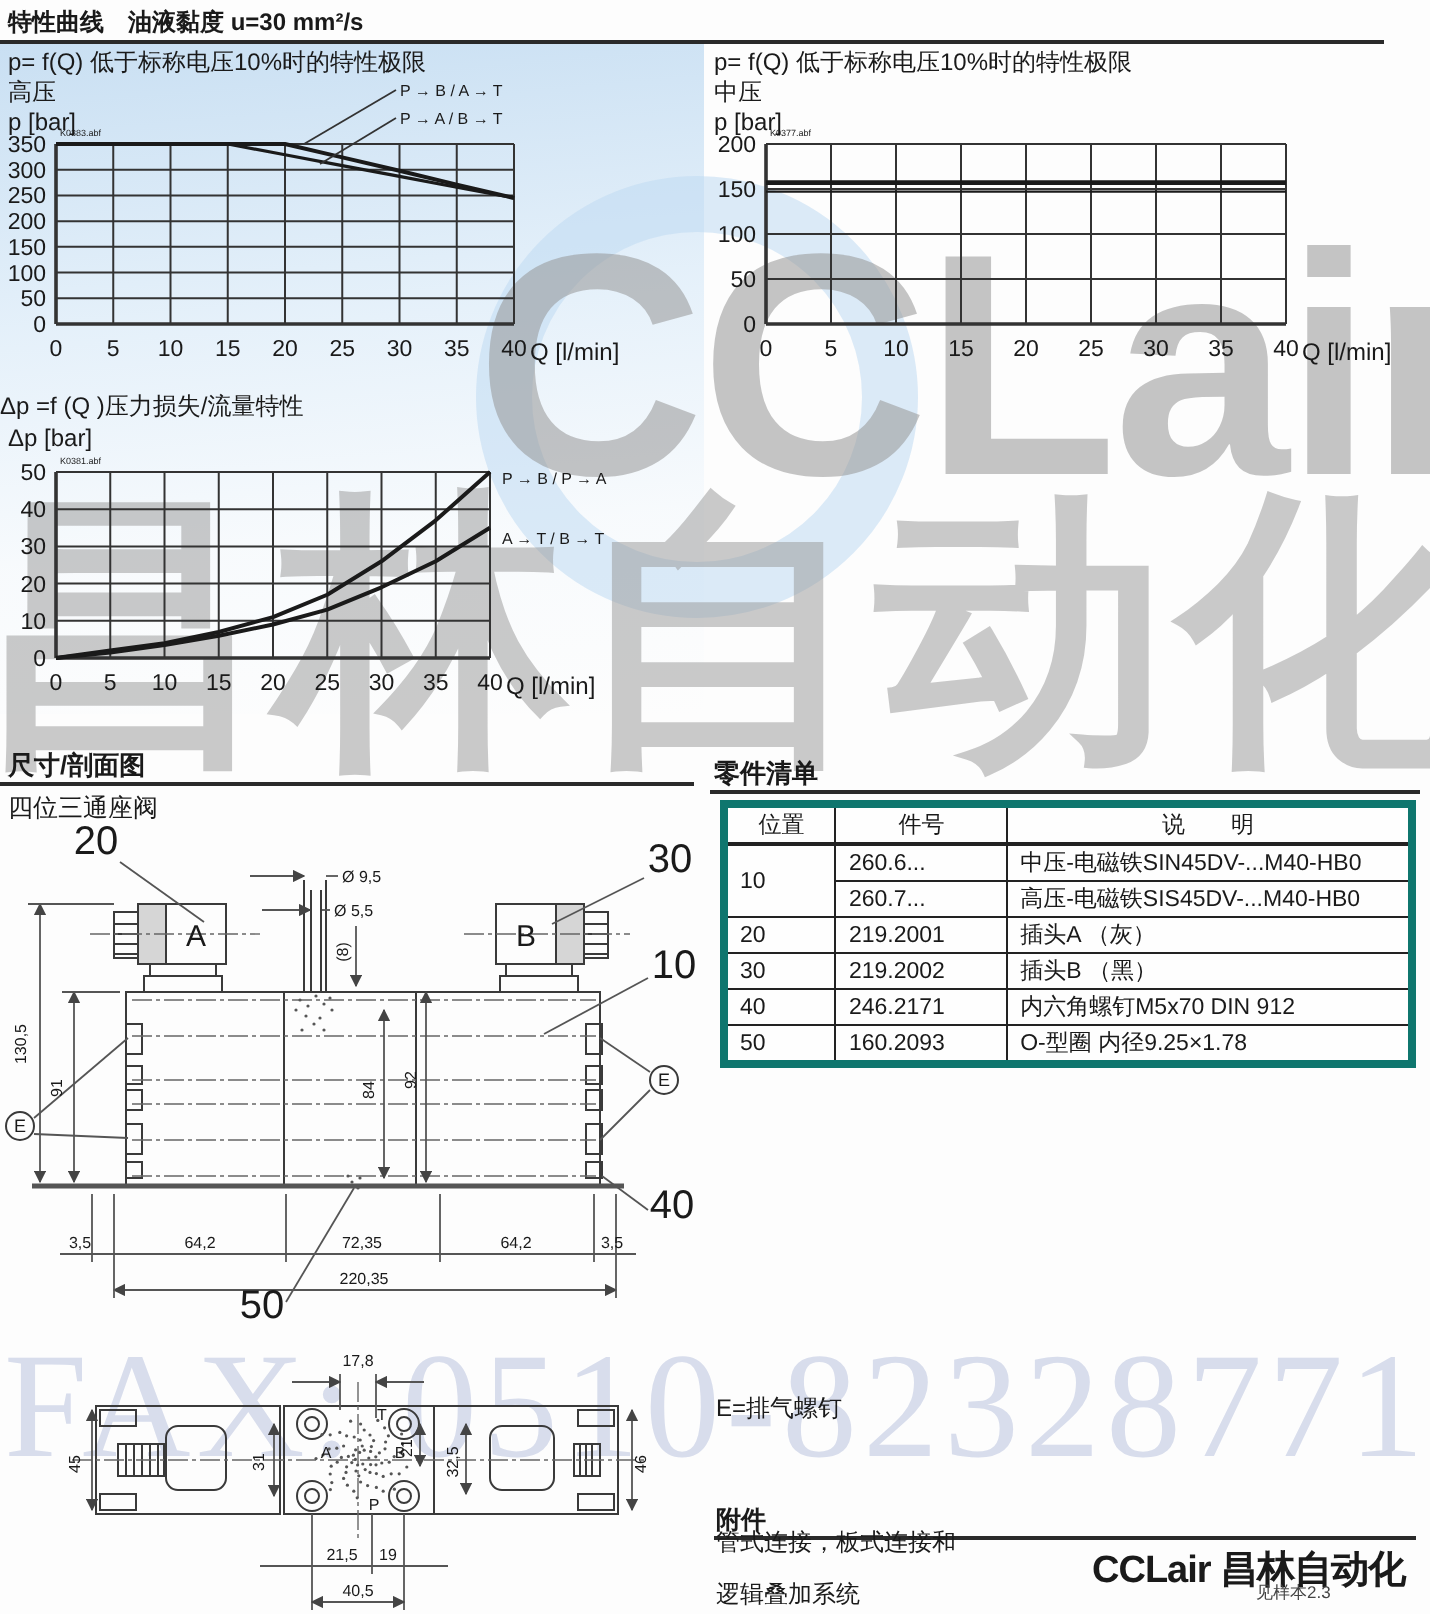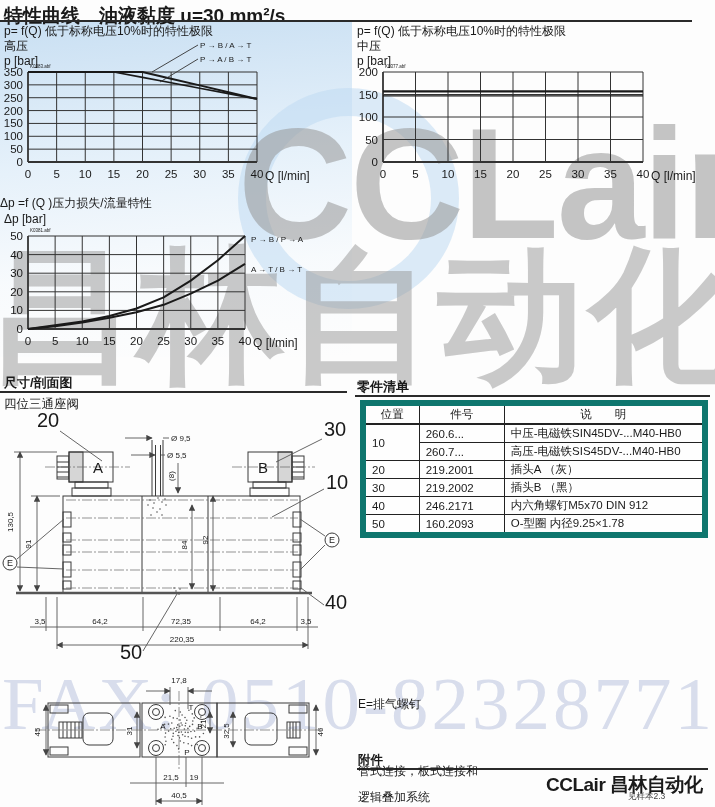--- a/index.html
+++ b/index.html
@@ -6,41 +6,41 @@
   #page{position:relative;width:715px;height:807px;background:#fdfdfd;overflow:hidden;
         font-family:"Liberation Sans","DejaVu Sans",sans-serif;color:#1a1a1a;}
   .abs{position:absolute;}
   .wm{pointer-events:none;white-space:nowrap;}
   .hline{background:#2a2a2a;height:1.5px;}
   .small{font-size:12px;line-height:14px;}
   .bold{font-weight:bold;}
   #partsTable{border-collapse:collapse;font-size:11.5px;width:348px;}
   #partsTable th,#partsTable td{border:1px solid #222;padding:1px 6px;text-align:left;height:15px;}
   #partsTable th{font-weight:normal;text-align:center;border-bottom:2px solid #222;}
-  #partsTable{border:6px solid #0f766e;}
+  #partsTable{border:4px solid #0f766e;}
   svg text{font-family:"Liberation Sans","DejaVu Sans",sans-serif;fill:#1a1a1a;}
   .brand{font-weight:bold;font-size:19px;letter-spacing:-0.5px;}
 </style>
 </head>
 <body>
 
 <div id="page">
 
   <div class="abs wm" style="left:0;top:22px;width:352px;height:335px;z-index:1;
               background:linear-gradient(175deg, rgba(188,216,240,.8) 0%, rgba(205,228,247,.5) 40%, rgba(228,241,252,.22) 72%, rgba(255,255,255,0) 100%);"></div>
   <div class="abs wm" style="left:238px;top:88px;width:165px;height:165px;z-index:1;border-radius:50%;
               border:28px solid rgba(192,218,242,.55);"></div>
   <div class="abs wm" style="left:238px;top:104px;z-index:2;font-size:158px;font-weight:bold;letter-spacing:-2px;
               color:rgba(150,150,150,.55);line-height:1;">CCLair</div>
   <div class="abs wm" style="left:-12px;top:243px;z-index:2;font-size:146px;font-weight:bold;letter-spacing:4px;
               color:rgba(150,150,150,.5);line-height:1;">昌林自动化</div>
   <div class="abs wm" style="left:2px;top:666px;z-index:1;font-family:'Liberation Serif','DejaVu Serif',serif;
               font-size:75px;letter-spacing:3px;color:#d8ddec;line-height:1;">FAX: 0510-82328771</div>
 
-  <div class="abs bold" style="left:4px;top:3px;font-size:19px;z-index:5;">特性曲线　油液黏度 u=30 mm²/s</div>
+  <div class="abs bold" style="left:4px;top:3px;font-size:12px;z-index:5;">特性曲线　油液黏度 u=30 mm²/s</div>
   <div class="abs hline" style="left:0;top:20px;width:692px;z-index:5;"></div>
 
   <div class="abs small" style="left:4px;top:24px;z-index:5;">p= f(Q) 低于标称电压10%时的特性极限</div>
   <div class="abs small" style="left:4px;top:39px;z-index:5;">高压</div>
   <div class="abs small" style="left:4px;top:54px;z-index:5;">p [bar]</div>
   <svg id="c1" class="abs" style="left:0;top:35px;z-index:6;" width="352" height="152">
       <line x1="28" y1="37" x2="28" y2="127" stroke="#333" stroke-width="1.8"></line>
       <text x="28" y="143" font-size="11.5" text-anchor="middle">0</text>
       <line x1="56.625" y1="37" x2="56.625" y2="127" stroke="#333" stroke-width="1"></line>
       <text x="56.625" y="143" font-size="11.5" text-anchor="middle">5</text>

